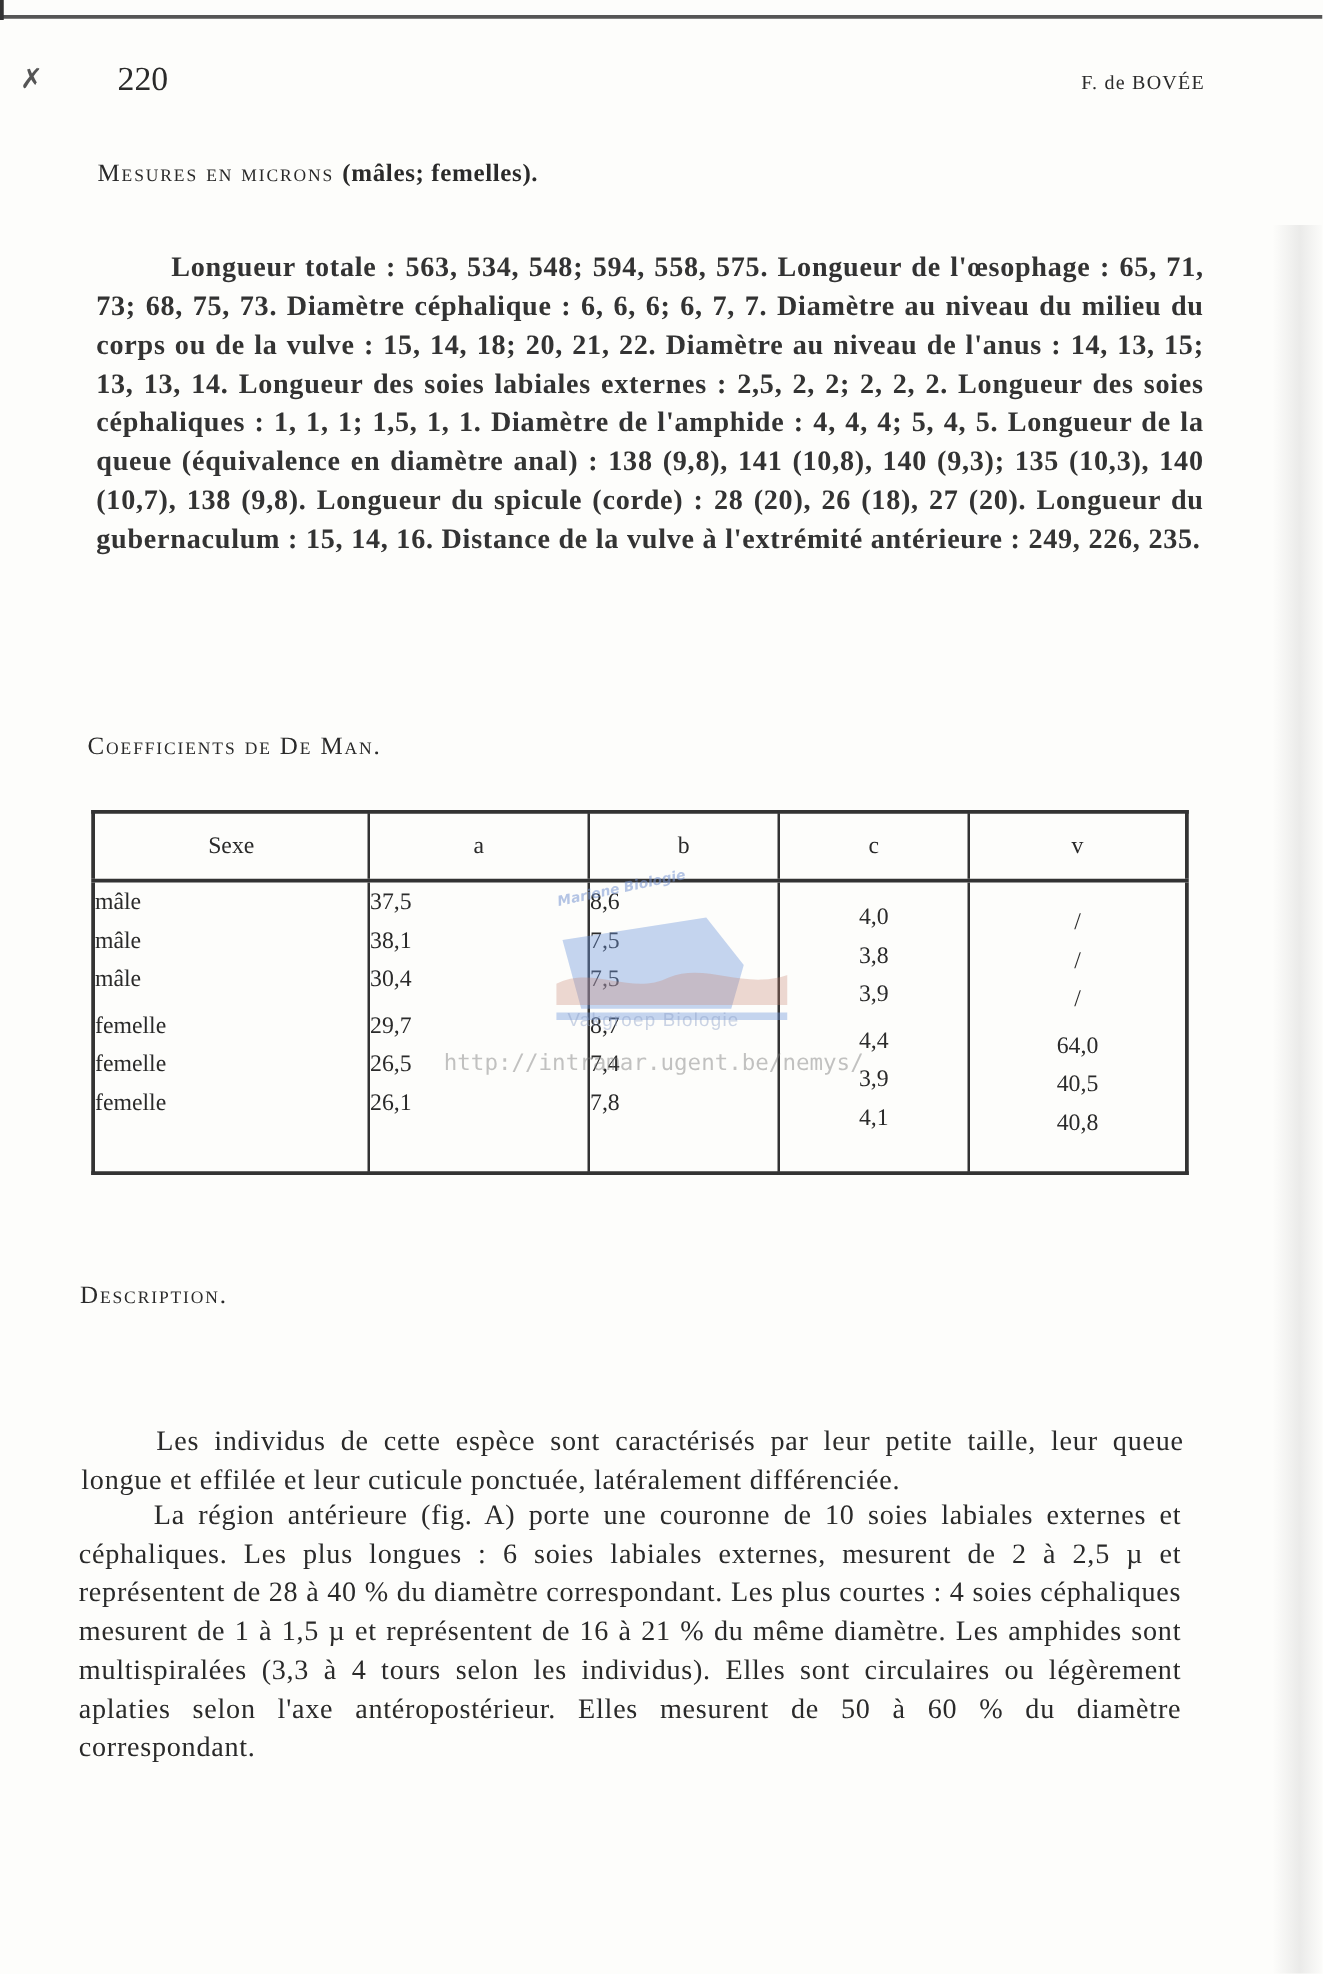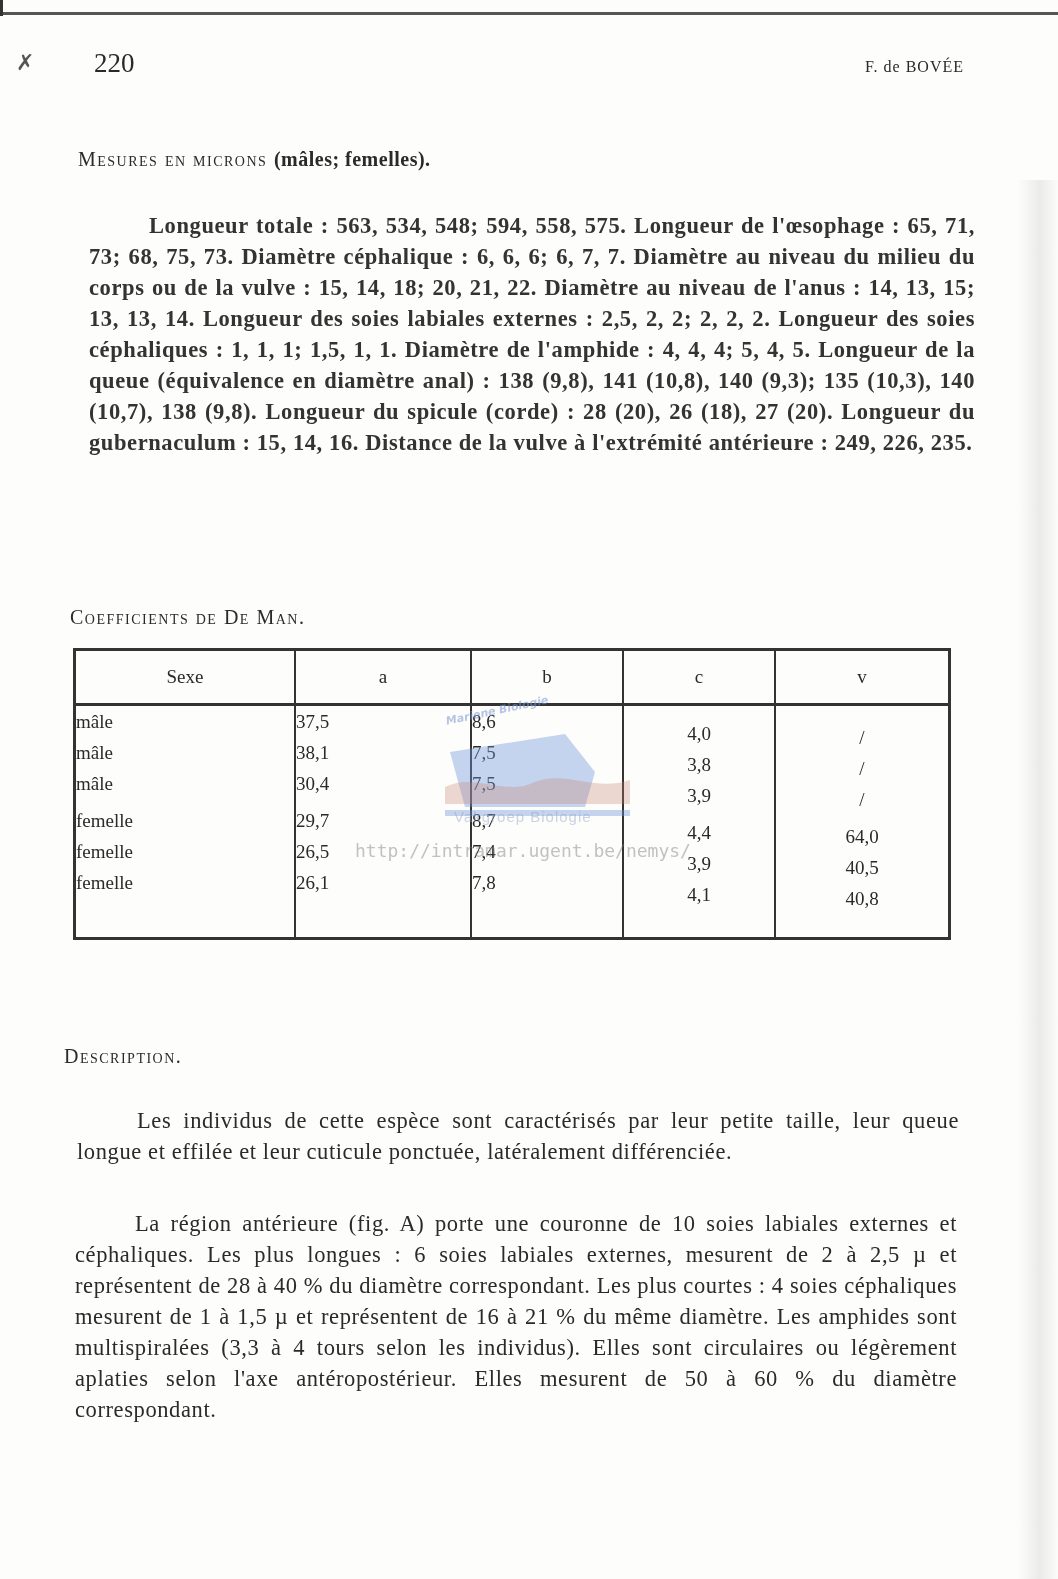--- a/index.html
+++ b/index.html
@@ -7,25 +7,25 @@
     width: 1058px; height: 1579px; position: relative; overflow: hidden;
     background: #fdfdfb;
     font-family: "Liberation Serif", "DejaVu Serif", serif;
     color: #2a2a2a;
   }
   .top-rule { position: absolute; left: 0; top: 12px; width: 1058px; height: 3px; background: #555; }
   .left-edge { position: absolute; left: 0; top: 0; width: 3px; height: 16px; background: #333; }
   .page-mark { position: absolute; left: 16px; top: 50px; font-size: 22px; color: #555; }
   .page-number { position: absolute; left: 94px; top: 48px; font-size: 27px; }
   .running-head { position: absolute; right: 94px; top: 58px; font-size: 16px; letter-spacing: 1px; }
-  .section-heading { position: absolute; left: 78px; font-size: 20px; font-variant: small-caps; letter-spacing: 1.5px; margin-top: 20px; }
+  .section-heading { position: absolute; left: 78px; font-size: 20px; font-variant: small-caps; letter-spacing: 1.5px; }
   .section-heading .bold { font-weight: bold; font-variant: normal; letter-spacing: 0.5px; }
   .para {
     position: absolute; left: 74px; width: 884px; font-size: 22.5px; line-height: 31px;
-    text-align: justify; letter-spacing: 0.6px; margin: 15px;
+    text-align: justify; letter-spacing: 0.6px; margin: 3px;
   }
   .para.indent { text-indent: 60px; }
   .para.bold-ish { font-weight: bold; color: #333; }
 
   table.coef {
     position: absolute; left: 73px; top: 648px; width: 878px; height: 292px;
     border-collapse: collapse; border: 3px solid #333; font-size: 19px;
   }
   table.coef th, table.coef td { border-left: 2px solid #4d7c0f; border-right: 2px solid #333; padding: 0; vertical-align: top; }
   table.coef thead th { height: 52px; border-bottom: 3px solid #333; font-weight: normal; vertical-align: middle; }
@@ -145,16 +145,16 @@
   <polygon points="5,40 120,22 150,60 140,95 20,95" fill="rgba(110,150,220,0.40)"></polygon>
   <path d="M0,75 C30,60 60,85 90,70 C120,58 150,80 185,68 L185,92 L0,92 Z" fill="rgba(200,130,110,0.30)"></path>
   <rect x="0" y="98" width="185" height="6" fill="rgba(110,150,220,0.40)"></rect>
 </svg>
 <span class="watermark wm-text0">Mariene Biologie</span>
 <span class="watermark wm-text1">Vakgroep Biologie</span>
 <span class="watermark wm-text2">http://intramar.ugent.be/nemys/</span>
 
 <div class="section-heading" style="top:1025px; left:64px;">Description.</div>
 
-<p class="para indent" style="top:1090px; left:62px; width:882px;">Les individus de cette espèce sont caractérisés par leur petite taille, leur queue longue et effilée et leur cuticule ponctuée, latéralement différenciée.</p>
+<p class="para indent" style="top:1134px; left:62px; width:882px;">Les individus de cette espèce sont caractérisés par leur petite taille, leur queue longue et effilée et leur cuticule ponctuée, latéralement différenciée.</p>
 <p class="para indent" style="top:1193px; left:60px; width:882px;">La région antérieure (fig. A) porte une couronne de 10 soies labiales externes et céphaliques. Les plus longues : 6 soies labiales externes, mesurent de 2 à 2,5 µ et représentent de 28 à 40 % du diamètre correspondant. Les plus courtes : 4 soies céphaliques mesurent de 1 à 1,5 µ et représentent de 16 à 21 % du même diamètre. Les amphides sont multispiralées (3,3 à 4 tours selon les individus). Elles sont circulaires ou légèrement aplaties selon l'axe antéropostérieur. Elles mesurent de 50 à 60 % du diamètre correspondant.</p>
 
 <div class="binding-shadow"></div>
 
 </body></html>

